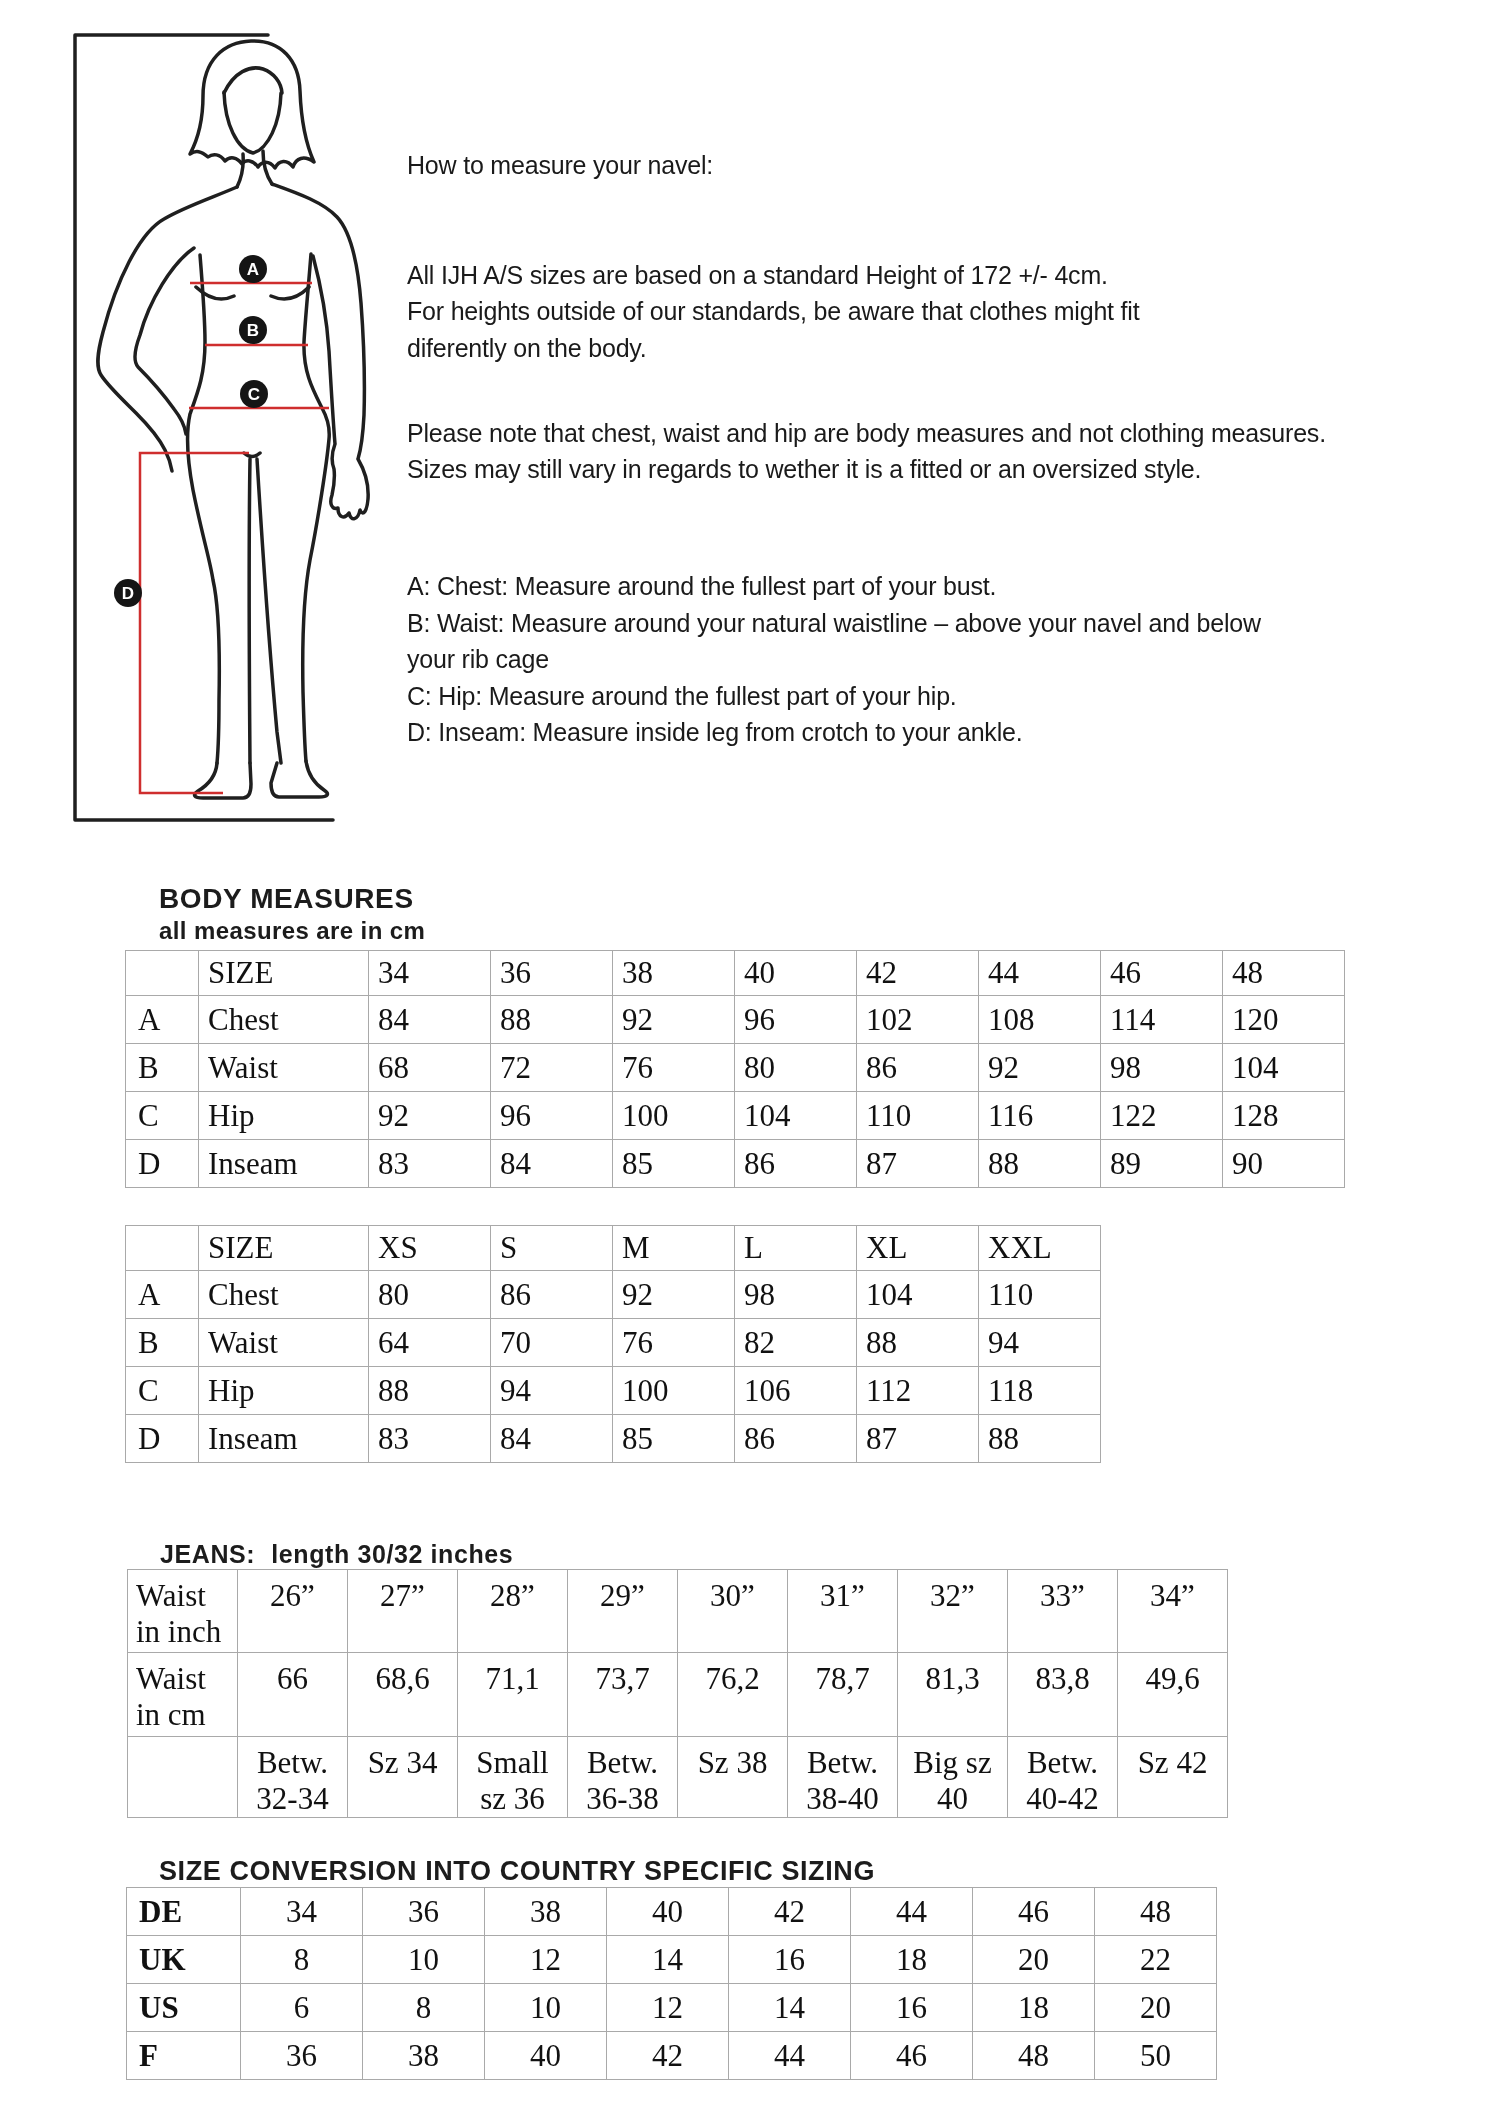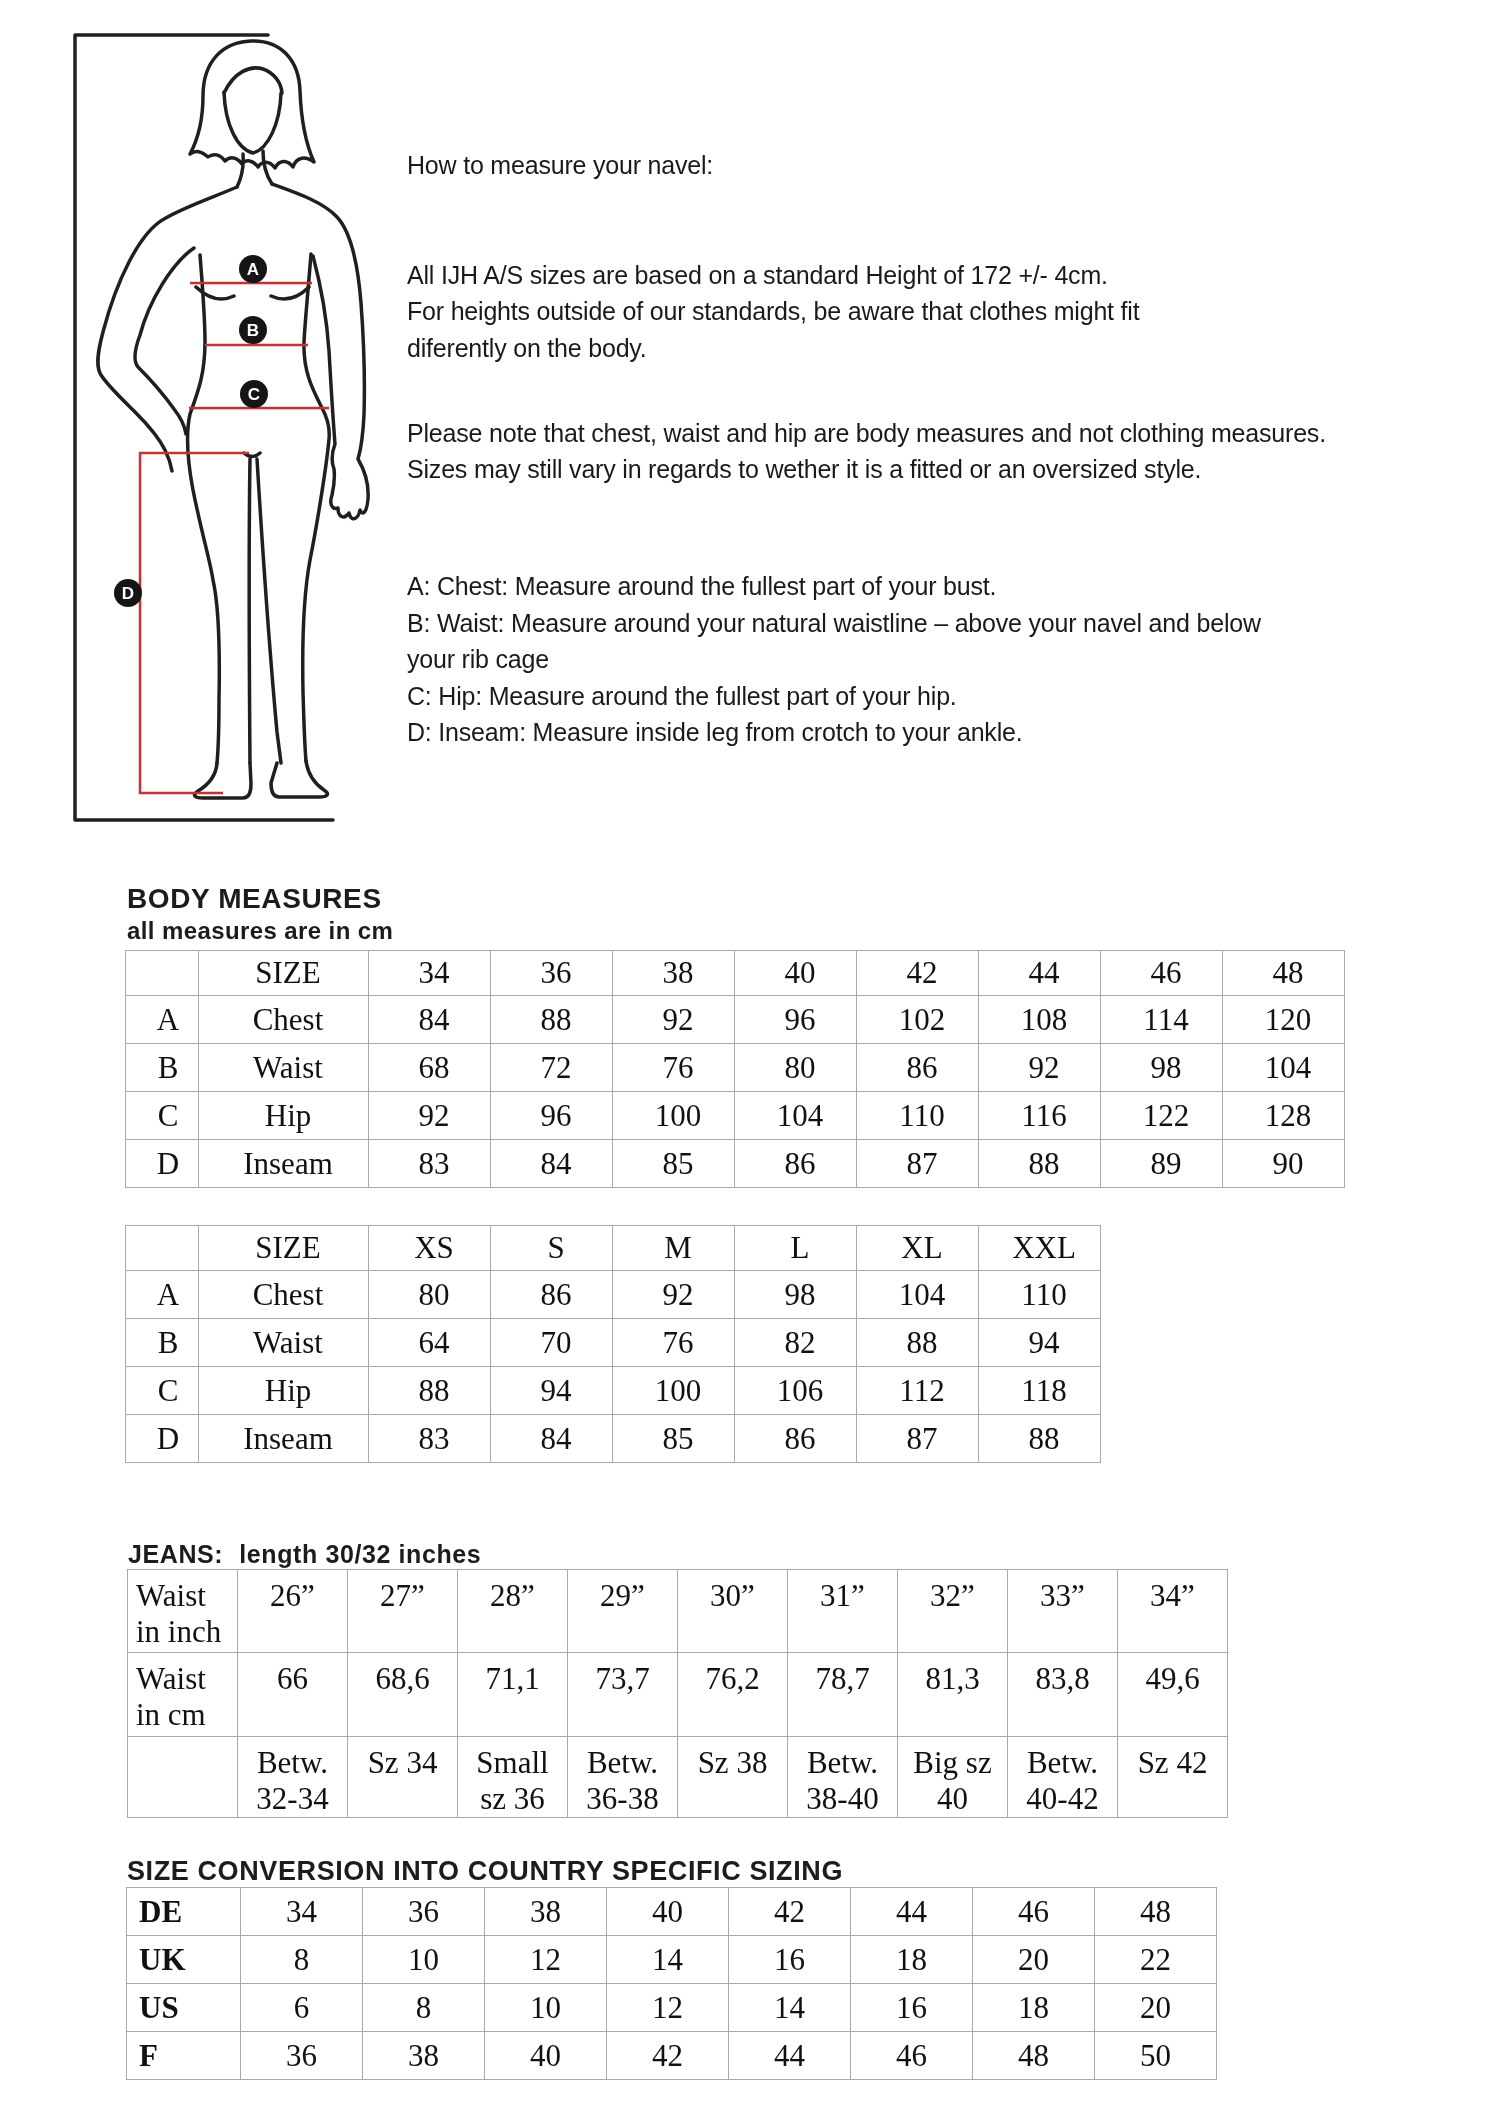--- a/index.html
+++ b/index.html
@@ -11,36 +11,36 @@
 
   
   .intro{position:absolute;left:407px;top:110px;width:1080px;
          font-size:25px;line-height:36.5px;letter-spacing:-0.2px;color:#1a1a1a;
          white-space:pre-line;}
   .intro .para1{margin-top:37px;}
   .intro .para2{margin-top:12px;}
   .intro .para3{margin-top:44px;}
 
   
-  .h-bold{position:absolute;font-weight:bold;color:#1c1c1c;letter-spacing:0.6px;}
+  .h-bold{position:absolute;font-weight:bold;color:#1c1c1c;letter-spacing:0.6px;margin-left:32px;}
   #bm-title{left:127px;top:883px;font-size:28px;}
   #bm-subtitle{left:127px;top:917px;font-size:24px;letter-spacing:0.4px;}
   #jeans-title{left:128px;top:1540px;font-size:25px;}
   #jeans-title .detail{margin-left:16px;}
   #conv-title{left:127px;top:1856px;font-size:27px;}
 
   
   table{border-collapse:collapse;table-layout:fixed;position:absolute;
         font-family:"Liberation Serif",serif;font-size:31px;color:#111;}
   td{border:1.5px solid #a9a9a9;padding:0 0 0 9px;vertical-align:middle;
      white-space:pre-line;line-height:36px;overflow:hidden;}
 
   #bm-table-1{left:125px;top:950px;width:1219px;}
   #bm-table-2{left:125px;top:1225px;width:975px;}
-  .t-bm tr{height:48px;text-align:center;}
+  .t-bm tr{height:48px;}
   .t-bm tr:first-child{height:45px;}
   .t-bm td.c0{padding-left:12px;}
 
   #jeans-table{left:127px;top:1569px;width:1100px;}
   #jeans-table tr:nth-child(1){height:83px;}
   #jeans-table tr:nth-child(2){height:84px;}
   #jeans-table tr:nth-child(3){height:81px;}
   #jeans-table td{vertical-align:top;padding-top:8px;text-align:center;padding-left:0;}
   #jeans-table td.c0{text-align:left;padding-left:8px;}
 

